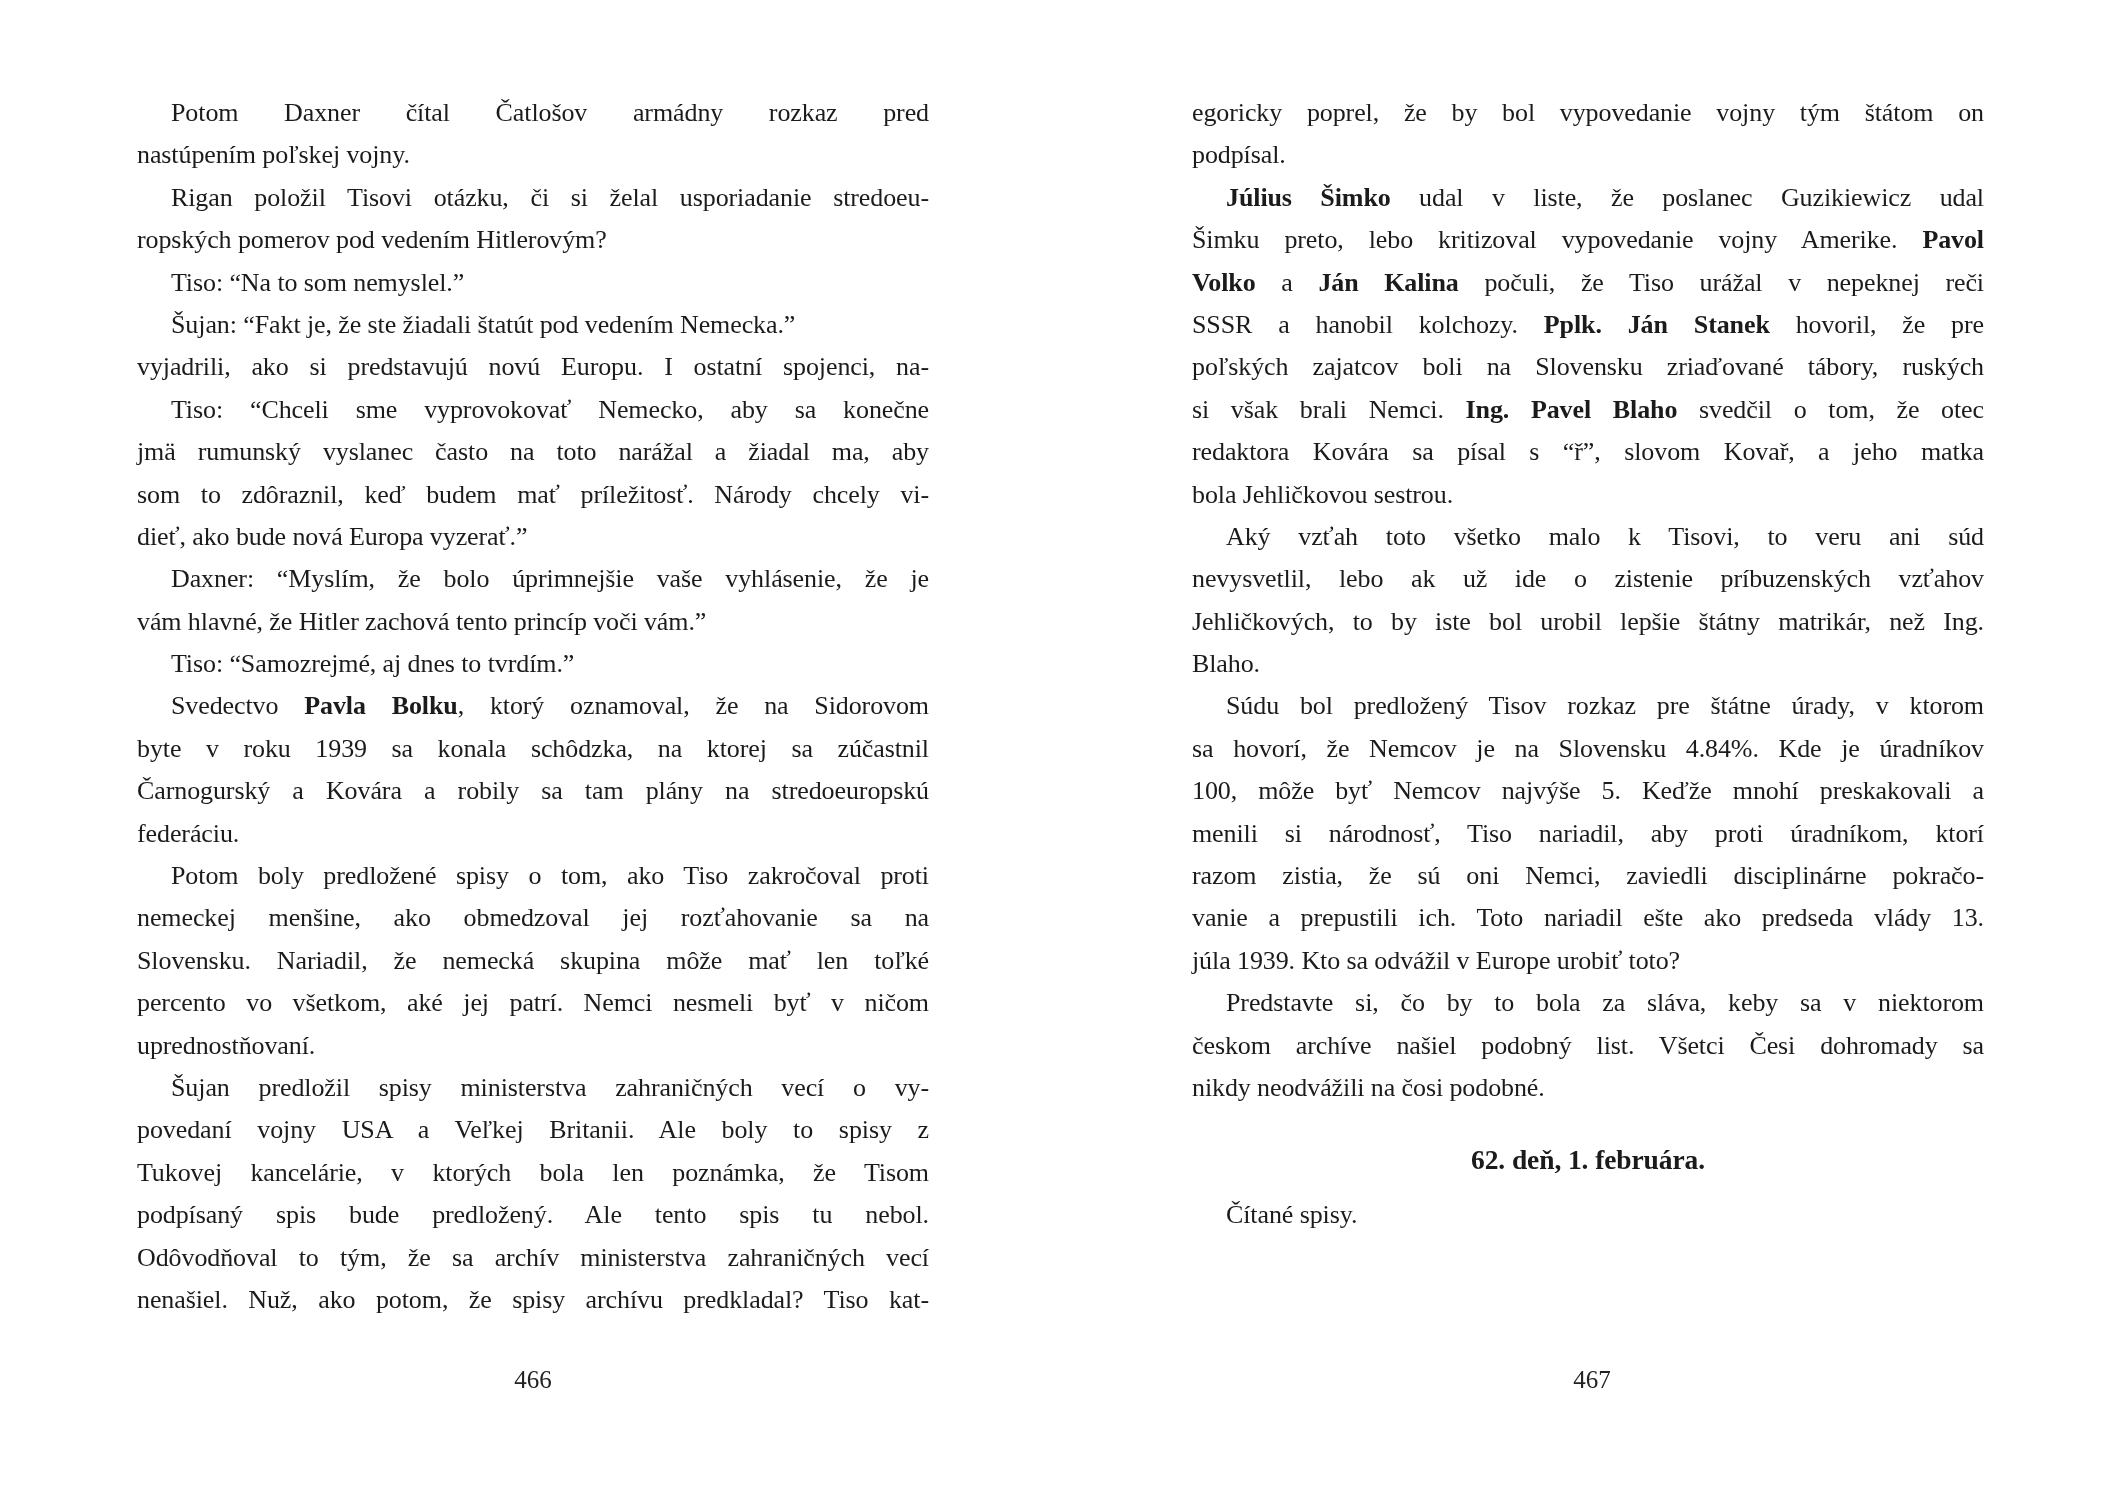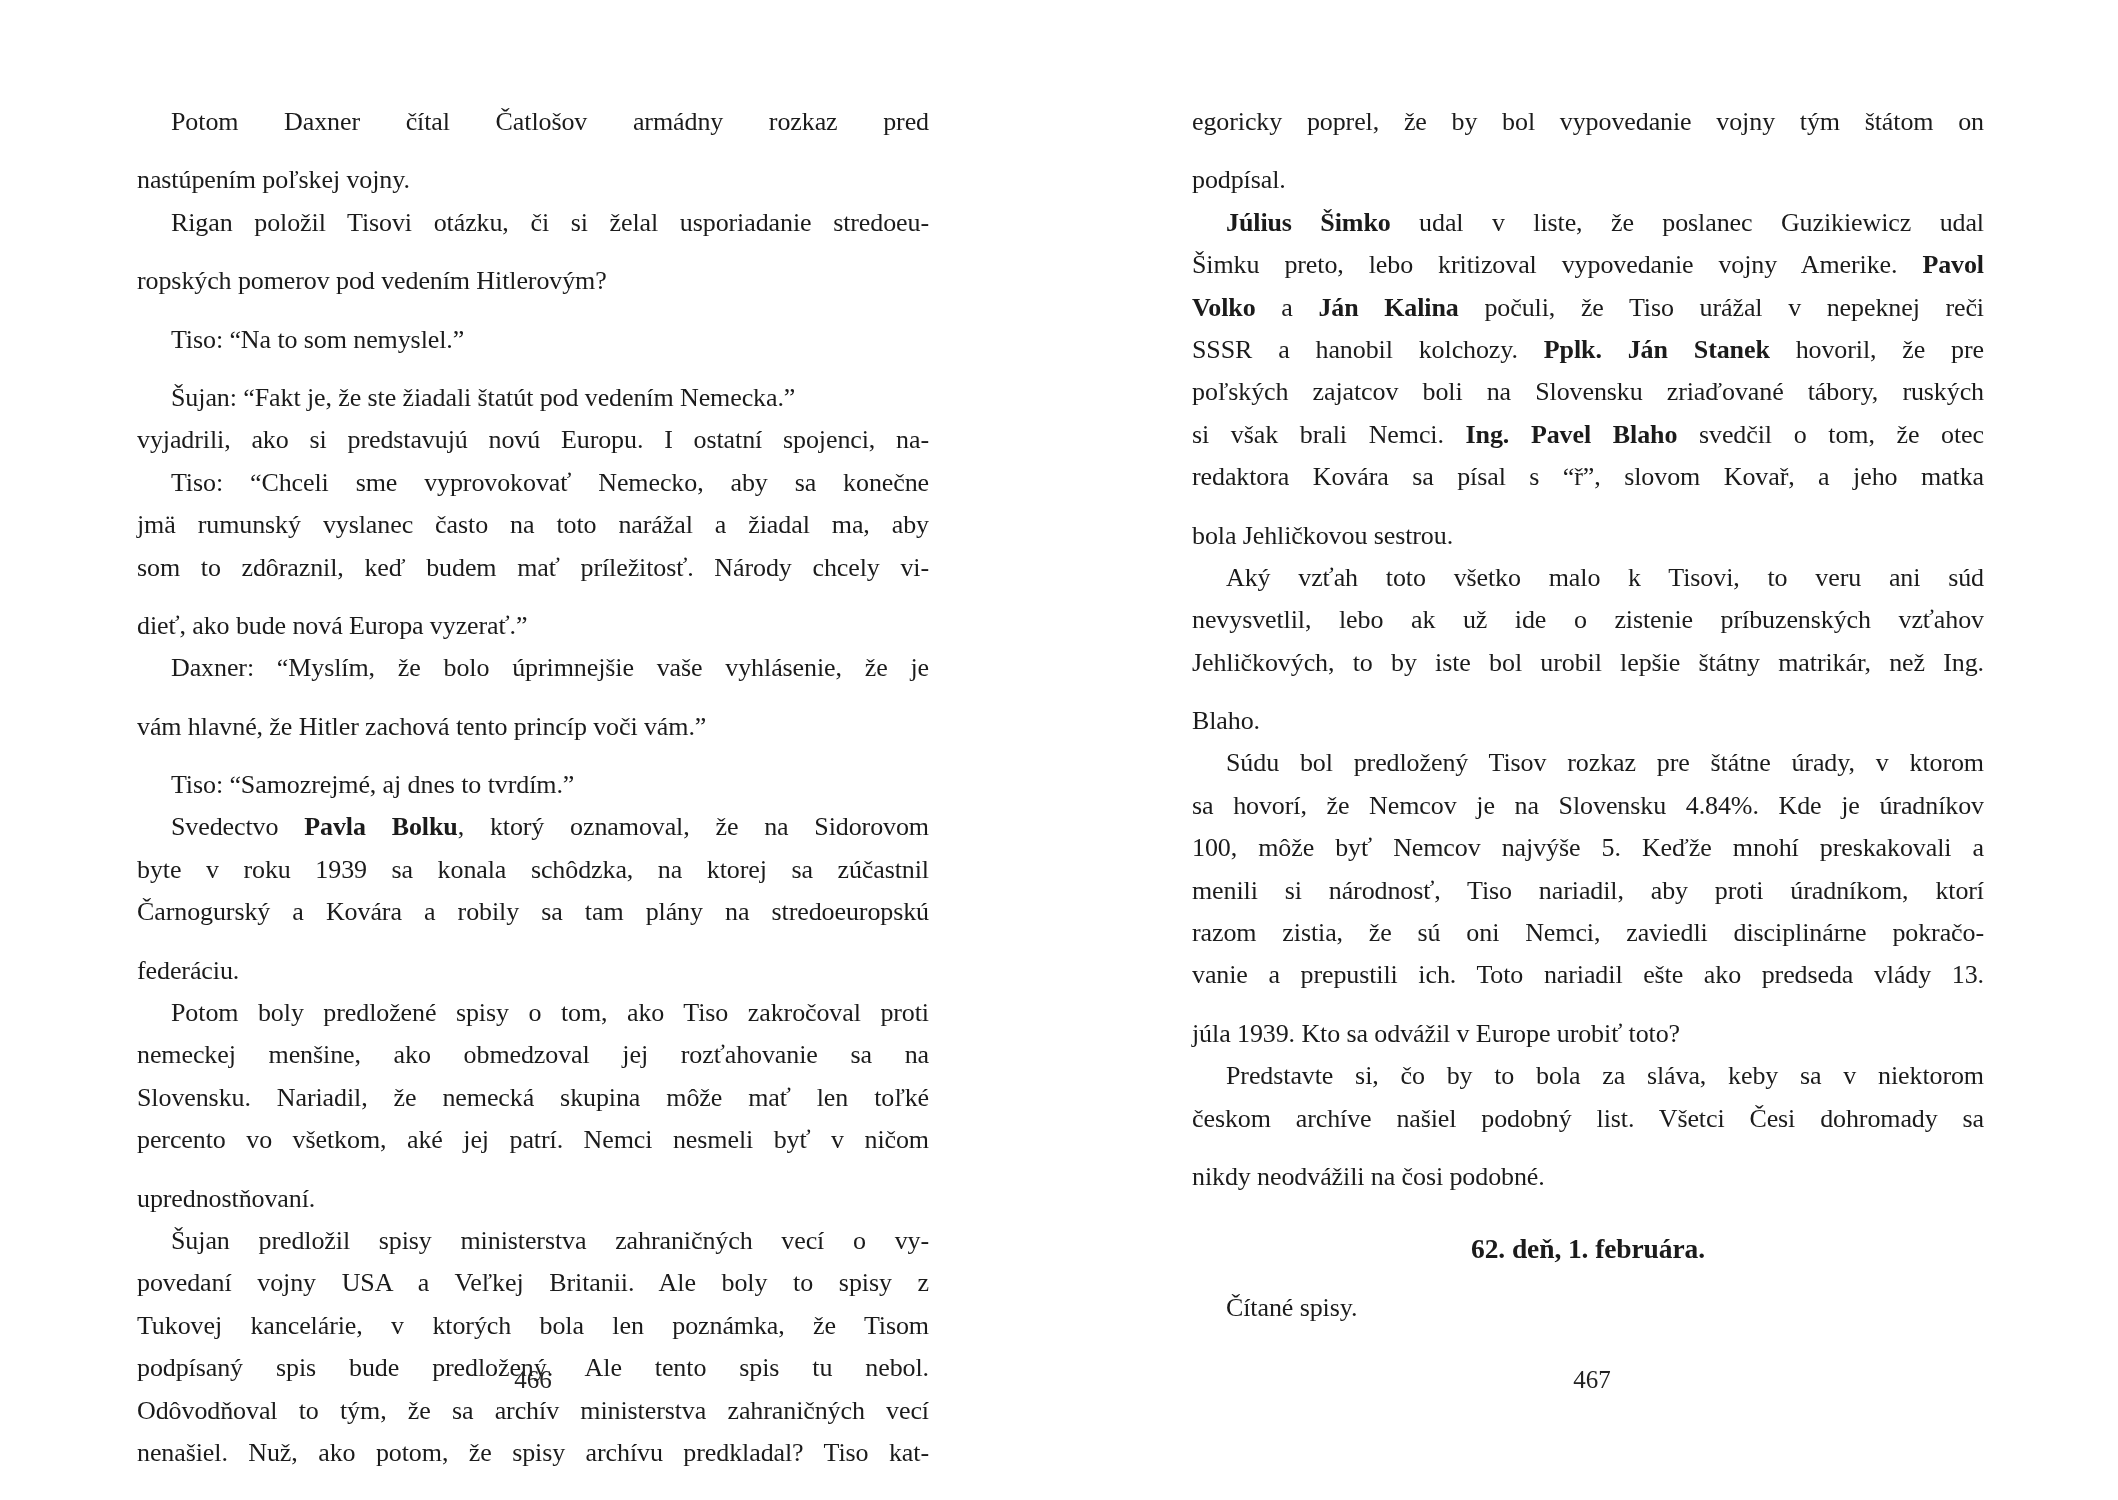--- a/index.html
+++ b/index.html
@@ -7,38 +7,38 @@
     position: relative;
     width: 2118px;
     height: 1500px;
     background: #ffffff;
     font-family: "Liberation Serif", "DejaVu Serif", serif;
     color: #1b1b1b;
     overflow: hidden;
   }
   .page-text {
     position: absolute;
-    top: 101px;
+    top: 92px;
     width: 792px;
     font-size: 26px;
     letter-spacing: -0.1px;
   }
   #page-left  { left: 137px; }
   #page-right { left: 1192px; }
 
   .para { margin: 0; }
   .line {
     height: 42.4px;
     line-height: 42.4px;
     white-space: nowrap;
     text-align: justify;
     text-align-last: justify;
   }
   .line.first { text-indent: 34px; }
-  .line.last  { text-align-last: left; margin-top: 16px; }
+  .line.last  { text-align-last: left; }
 
   .para.heading { margin-top: 30px; margin-bottom: 12px; }
   .para.heading .line {
     text-align: left;
     text-align-last: center;
     font-weight: bold;
     font-size: 27.5px;
     white-space: nowrap;
   }
   .bold { font-weight: bold; }

